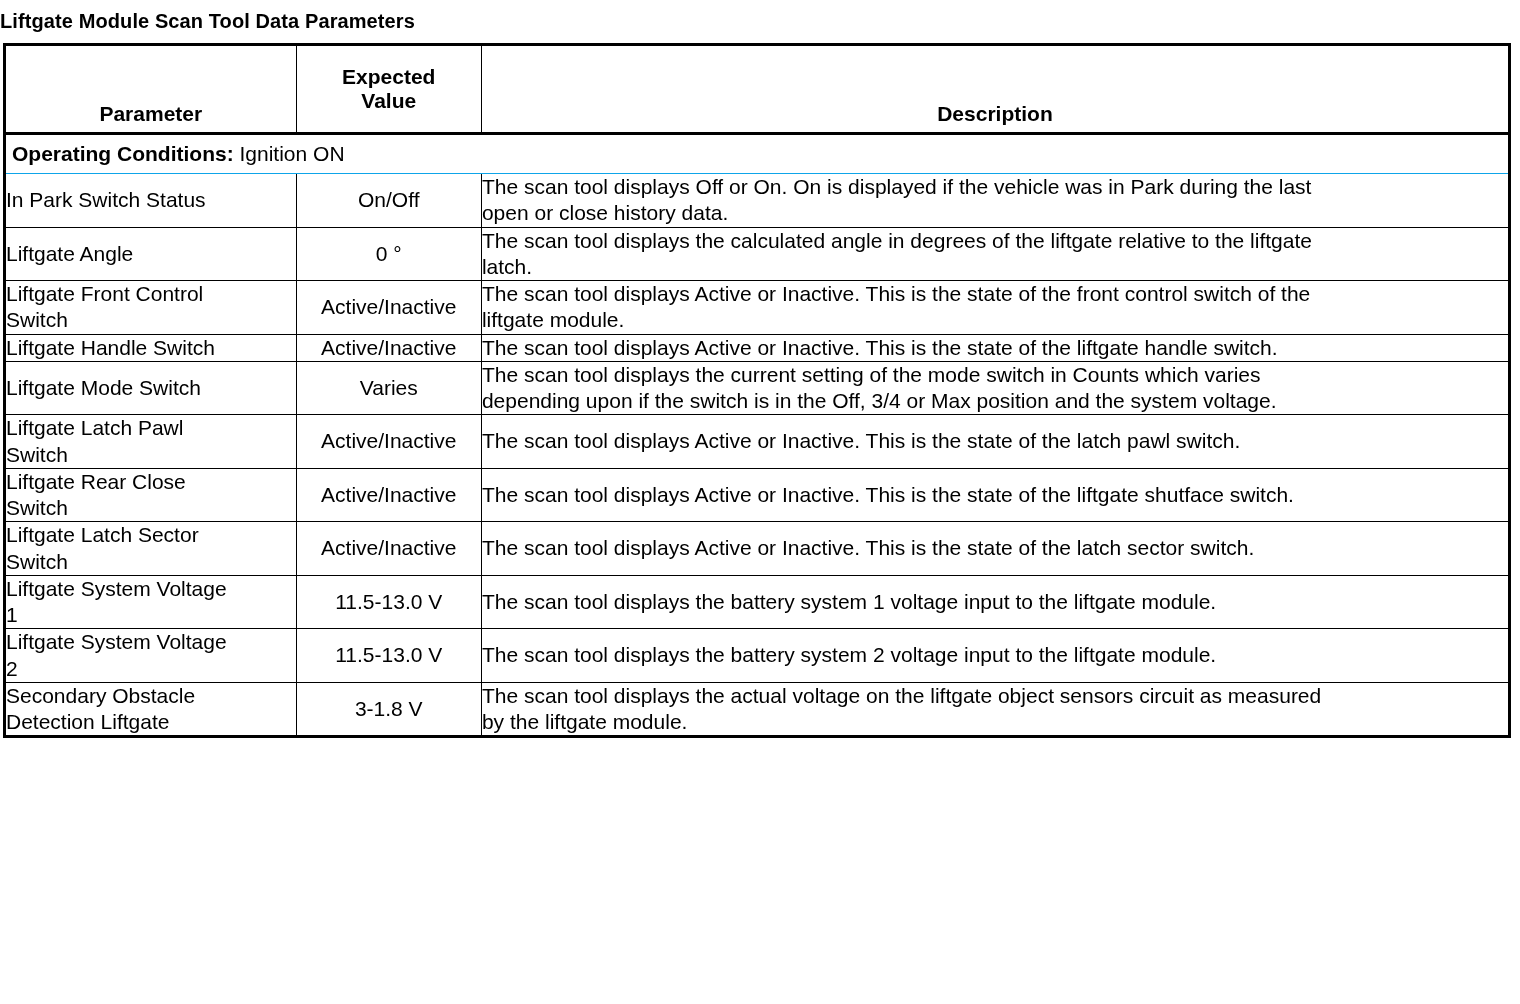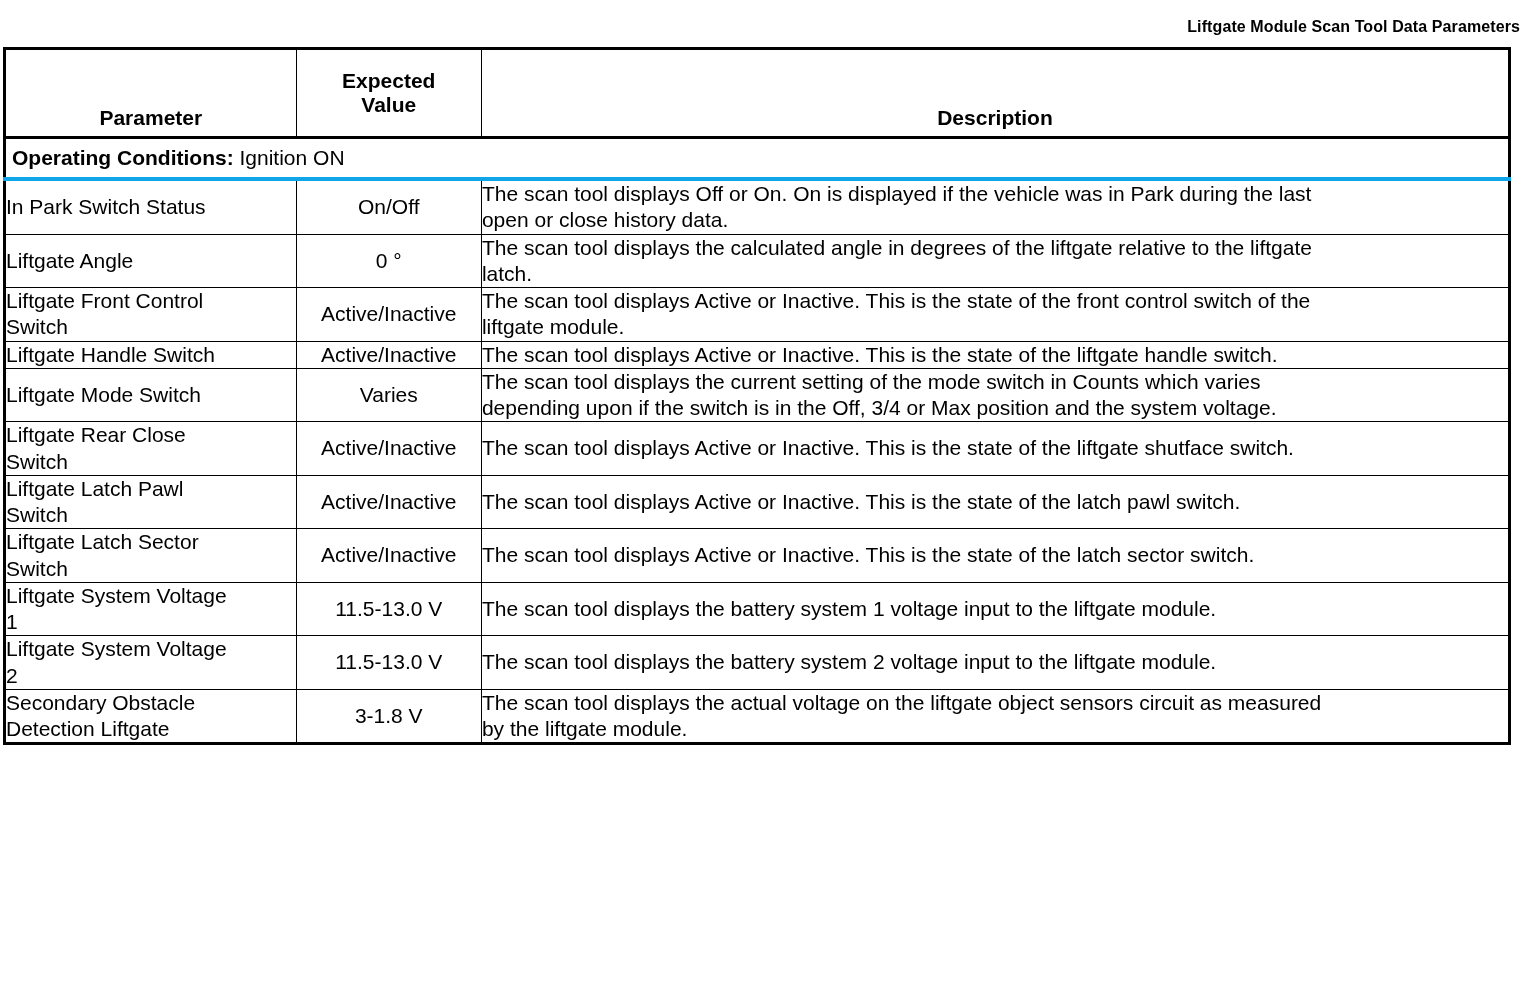--- a/index.html
+++ b/index.html
@@ -14,25 +14,25 @@
     color: #000000;
     overflow: hidden;
   }
   .page {
     position: relative;
     width: 1520px;
     height: 1004px;
     box-sizing: border-box;
   }
   .doc-title {
-    text-align: right;
-    font-size: 16px;
+    text-align: left;
+    font-size: 20px;
     font-weight: bold;
     line-height: 1;
-    padding-top: 19px;
+    padding-top: 11px;
     padding-bottom: 0;
     letter-spacing: 0.1px;
   }
   table.param-table {
     border-collapse: collapse;
     table-layout: fixed;
     width: 1508px;
     margin-left: 3px;
     margin-top: 12px;
     border: 3px solid #000;
@@ -56,21 +56,21 @@
     text-align: center;
     height: 78px;
     line-height: 1.12;
   }
   tr.header-row th.h-param { padding: 0 4px 6px 4px; vertical-align: bottom; }
   tr.header-row th.h-value { padding: 4px 4px; vertical-align: middle; }
   tr.header-row th.h-desc  { padding: 0 4px 6px 4px; vertical-align: bottom; }
 
   
   tr.section-row td {
-    border-bottom: 4px solid #0ea5e9;
+    border-bottom: 1px solid #0ea5e9;
     height: 38px;
     padding: 0 6px;
     font-size: 21px;
     text-align: left;
     vertical-align: middle;
   }
   .oc-label { font-weight: bold; }
   .oc-value { font-weight: normal; }
 
   
@@ -170,36 +170,36 @@
             <span class="param-line">Liftgate Mode Switch</span>
           </td>
           <td class="cell-value">Varies</td>
           <td class="cell-desc">
             <span class="desc-line">The scan tool displays the current setting of the mode switch in Counts which varies</span>
             <span class="desc-line">depending upon if the switch is in the Off, 3/4 or Max position and the system voltage.</span>
           </td>
         </tr>
         <tr class="data-row">
           <td class="cell-param">
+            <span class="param-line">Liftgate Latch Pawl</span>
+            <span class="param-line">Switch</span>
+          </td>
+          <td class="cell-value">Active/Inactive</td>
+          <td class="cell-desc">
+            <span class="desc-line">The scan tool displays Active or Inactive. This is the state of the latch pawl switch.</span>
+          </td>
+        </tr>
+        <tr class="data-row">
+          <td class="cell-param">
             <span class="param-line">Liftgate Rear Close</span>
             <span class="param-line">Switch</span>
           </td>
           <td class="cell-value">Active/Inactive</td>
           <td class="cell-desc">
             <span class="desc-line">The scan tool displays Active or Inactive. This is the state of the liftgate shutface switch.</span>
-          </td>
-        </tr>
-        <tr class="data-row">
-          <td class="cell-param">
-            <span class="param-line">Liftgate Latch Pawl</span>
-            <span class="param-line">Switch</span>
-          </td>
-          <td class="cell-value">Active/Inactive</td>
-          <td class="cell-desc">
-            <span class="desc-line">The scan tool displays Active or Inactive. This is the state of the latch pawl switch.</span>
           </td>
         </tr>
         <tr class="data-row">
           <td class="cell-param">
             <span class="param-line">Liftgate Latch Sector</span>
             <span class="param-line">Switch</span>
           </td>
           <td class="cell-value">Active/Inactive</td>
           <td class="cell-desc">
             <span class="desc-line">The scan tool displays Active or Inactive. This is the state of the latch sector switch.</span>

